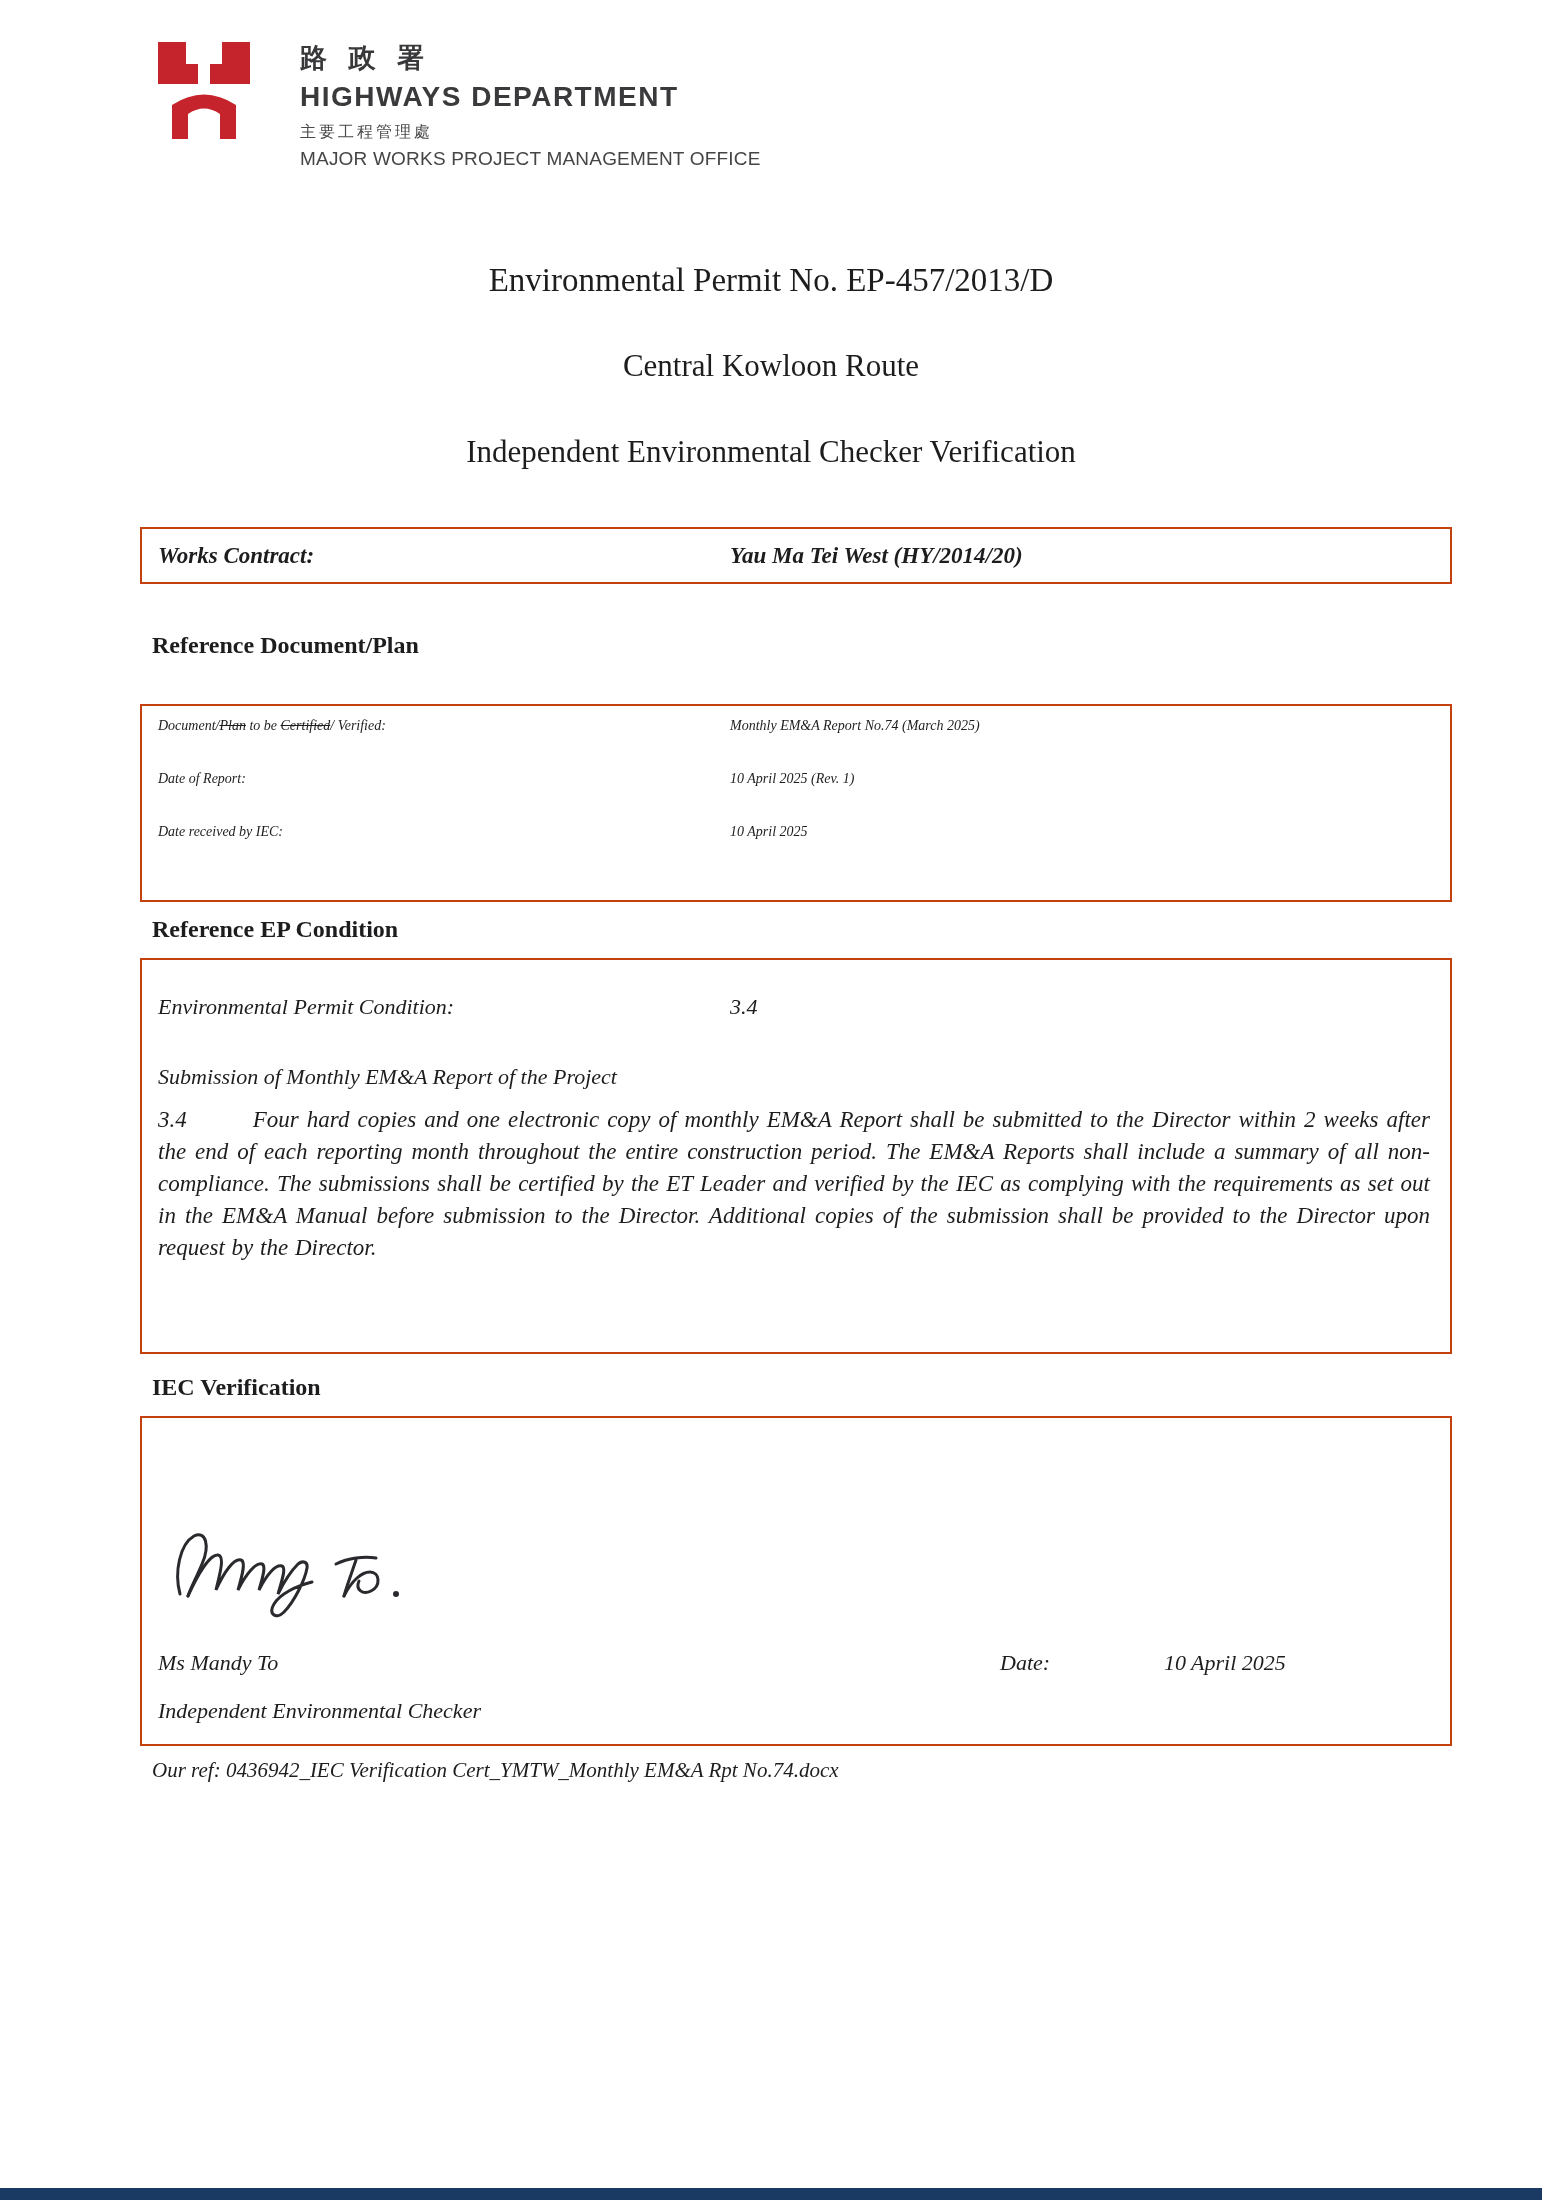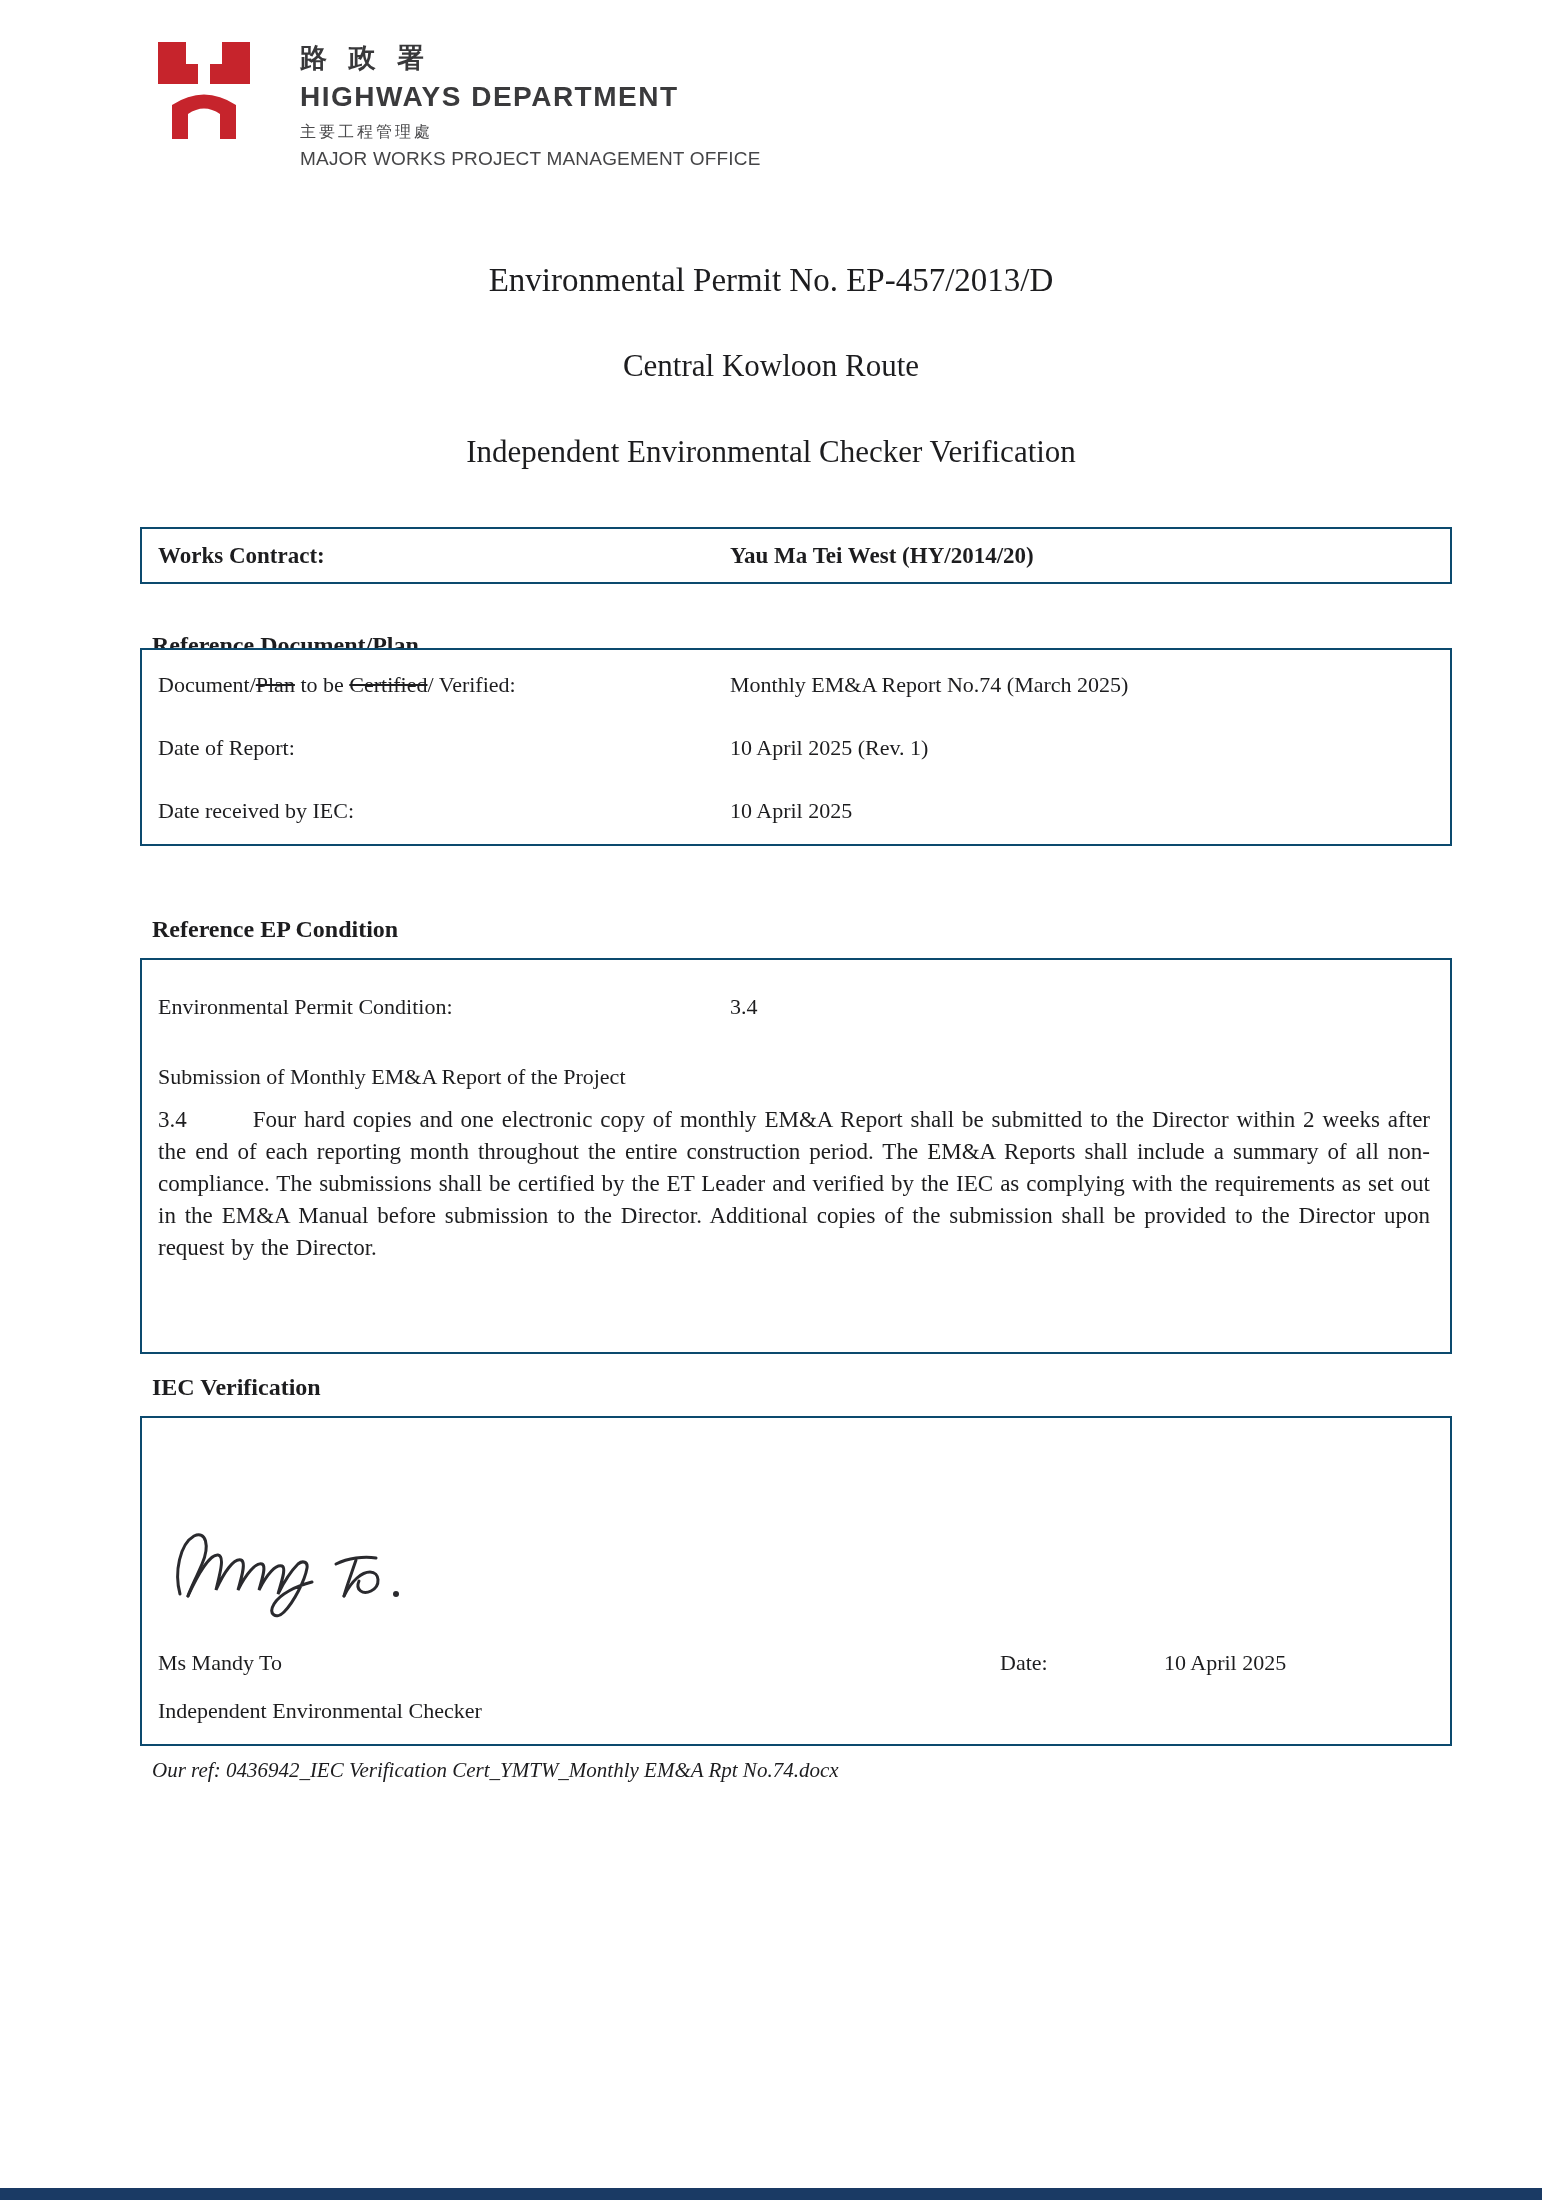--- a/index.html
+++ b/index.html
@@ -26,27 +26,27 @@
       radial-gradient(circle, #ffffff 0 13px, rgba(255,255,255,0) 13.5px),
       repeating-conic-gradient(#239b4a 0deg 2.6deg, #ffffff 2.6deg 6.4deg);
   }
   .erm-label{margin-top:6px;font-family:"Liberation Sans", sans-serif;font-size:33px;font-weight:bold;letter-spacing:2px;color:#54565b;}
   
   .title{position:absolute;left:0;width:100%;text-align:center;font-weight:normal;}
   .title-1{top:262px;font-size:33px;}
   .title-2{top:348px;font-size:31px;}
   .title-3{top:434px;font-size:31px;}
   
-  .box{position:absolute;left:140px;width:1312px;border:2px solid #0c4a6e;box-sizing:border-box;background:#fff;}
+  .box{position:absolute;left:140px;width:1312px;border:2px solid #c2410c;box-sizing:border-box;background:#fff;font-style:italic;}
   .sec-heading{position:absolute;left:152px;font-size:24px;font-weight:bold;}
   .h-refdoc{top:632px;}
   .h-refep{top:916px;}
   .h-iec{top:1374px;}
   .box-works{top:527px;height:57px;display:flex;align-items:center;padding:0 16px;font-weight:bold;font-size:23px;}
-  .box-refdoc{top:648px;height:198px;padding:22px 16px 0 16px;font-size:22px;}
+  .box-refdoc{top:704px;height:198px;padding:12px 16px 0 16px;font-size:14px;}
   .box-refep{top:958px;height:396px;font-size:22px;}
   .box-iec{top:1416px;height:330px;font-size:22px;}
   .kv-row{display:flex;margin-bottom:37px;}
   .kv-label{width:572px;flex:none;}
   .kv-value{flex:1;}
   .strike{text-decoration:line-through;}
   .ep-cond{position:absolute;top:34px;left:16px;right:16px;display:flex;}
   .ep-sub{position:absolute;top:104px;left:16px;}
   .ep-para{position:absolute;top:144px;left:16px;width:1272px;text-align:justify;font-size:23px;line-height:32px;word-spacing:1px;}
   .clause-gap{display:inline-block;width:66px;}

